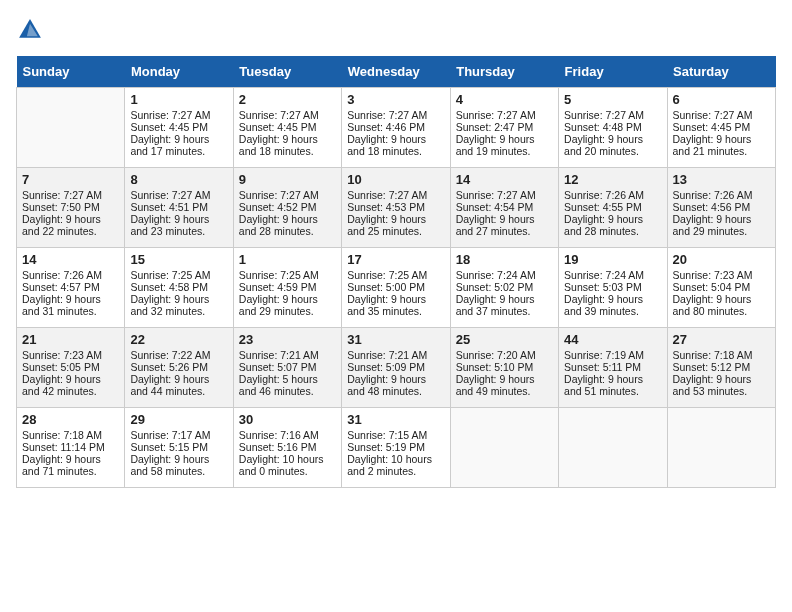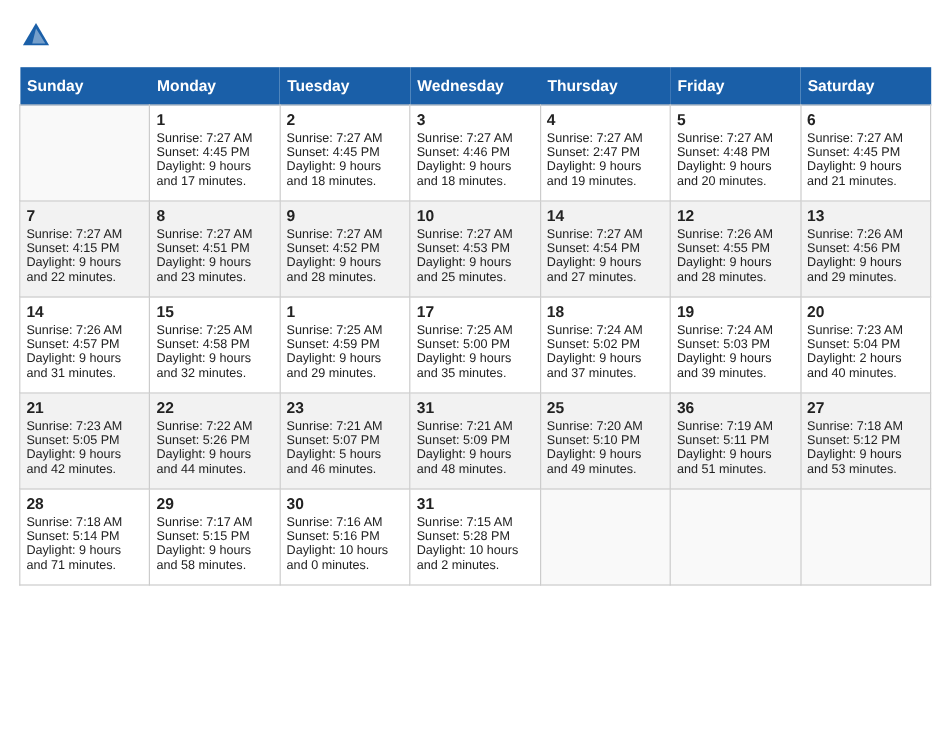--- a/index.html
+++ b/index.html
@@ -131,21 +131,21 @@
         <span>Sunset: 4:48 PM</span><br>
         <span>Daylight: 9 hours and 20 minutes.</span></td>
         <td><span class="day-num">6</span>
         <span>Sunrise: 7:27 AM</span><br>
         <span>Sunset: 4:45 PM</span><br>
         <span>Daylight: 9 hours and 21 minutes.</span></td>
       </tr>
       <tr>
         <td><span class="day-num">7</span>
         <span>Sunrise: 7:27 AM</span><br>
-        <span>Sunset: 4:15 PM</span><br>
+        <span>Sunset: 7:50 PM</span><br>
         <span>Daylight: 9 hours and 22 minutes.</span></td>
         <td><span class="day-num">8</span>
         <span>Sunrise: 7:27 AM</span><br>
         <span>Sunset: 4:51 PM</span><br>
         <span>Daylight: 9 hours and 23 minutes.</span></td>
         <td><span class="day-num">9</span>
         <span>Sunrise: 7:27 AM</span><br>
         <span>Sunset: 4:52 PM</span><br>
         <span>Daylight: 9 hours and 28 minutes.</span></td>
         <td><span class="day-num">10</span>
@@ -186,21 +186,21 @@
         <span>Sunrise: 7:24 AM</span><br>
         <span>Sunset: 5:02 PM</span><br>
         <span>Daylight: 9 hours and 37 minutes.</span></td>
         <td><span class="day-num">19</span>
         <span>Sunrise: 7:24 AM</span><br>
         <span>Sunset: 5:03 PM</span><br>
         <span>Daylight: 9 hours and 39 minutes.</span></td>
         <td><span class="day-num">20</span>
         <span>Sunrise: 7:23 AM</span><br>
         <span>Sunset: 5:04 PM</span><br>
-        <span>Daylight: 2 hours and 40 minutes.</span></td>
+        <span>Daylight: 9 hours and 80 minutes.</span></td>
       </tr>
       <tr>
         <td><span class="day-num">21</span>
         <span>Sunrise: 7:23 AM</span><br>
         <span>Sunset: 5:05 PM</span><br>
         <span>Daylight: 9 hours and 42 minutes.</span></td>
         <td><span class="day-num">22</span>
         <span>Sunrise: 7:22 AM</span><br>
         <span>Sunset: 5:26 PM</span><br>
         <span>Daylight: 9 hours and 44 minutes.</span></td>
@@ -209,44 +209,44 @@
         <span>Sunset: 5:07 PM</span><br>
         <span>Daylight: 5 hours and 46 minutes.</span></td>
         <td><span class="day-num">31</span>
         <span>Sunrise: 7:21 AM</span><br>
         <span>Sunset: 5:09 PM</span><br>
         <span>Daylight: 9 hours and 48 minutes.</span></td>
         <td><span class="day-num">25</span>
         <span>Sunrise: 7:20 AM</span><br>
         <span>Sunset: 5:10 PM</span><br>
         <span>Daylight: 9 hours and 49 minutes.</span></td>
-        <td><span class="day-num">36</span>
+        <td><span class="day-num">44</span>
         <span>Sunrise: 7:19 AM</span><br>
         <span>Sunset: 5:11 PM</span><br>
         <span>Daylight: 9 hours and 51 minutes.</span></td>
         <td><span class="day-num">27</span>
         <span>Sunrise: 7:18 AM</span><br>
         <span>Sunset: 5:12 PM</span><br>
         <span>Daylight: 9 hours and 53 minutes.</span></td>
       </tr>
       <tr>
         <td><span class="day-num">28</span>
         <span>Sunrise: 7:18 AM</span><br>
-        <span>Sunset: 5:14 PM</span><br>
+        <span>Sunset: 11:14 PM</span><br>
         <span>Daylight: 9 hours and 71 minutes.</span></td>
         <td><span class="day-num">29</span>
         <span>Sunrise: 7:17 AM</span><br>
         <span>Sunset: 5:15 PM</span><br>
         <span>Daylight: 9 hours and 58 minutes.</span></td>
         <td><span class="day-num">30</span>
         <span>Sunrise: 7:16 AM</span><br>
         <span>Sunset: 5:16 PM</span><br>
         <span>Daylight: 10 hours and 0 minutes.</span></td>
         <td><span class="day-num">31</span>
         <span>Sunrise: 7:15 AM</span><br>
-        <span>Sunset: 5:28 PM</span><br>
+        <span>Sunset: 5:19 PM</span><br>
         <span>Daylight: 10 hours and 2 minutes.</span></td>
         <td class="empty"></td>
         <td class="empty"></td>
         <td class="empty"></td>
       </tr>
     </tbody>
 </table>
 
 </body></html>

